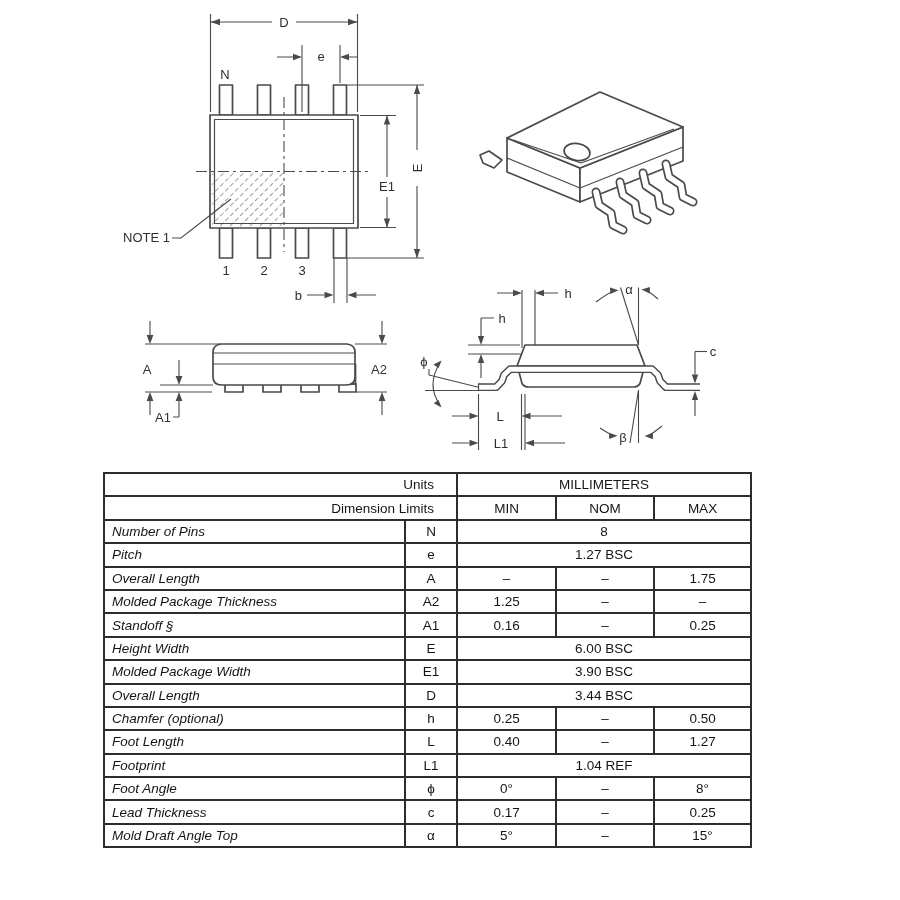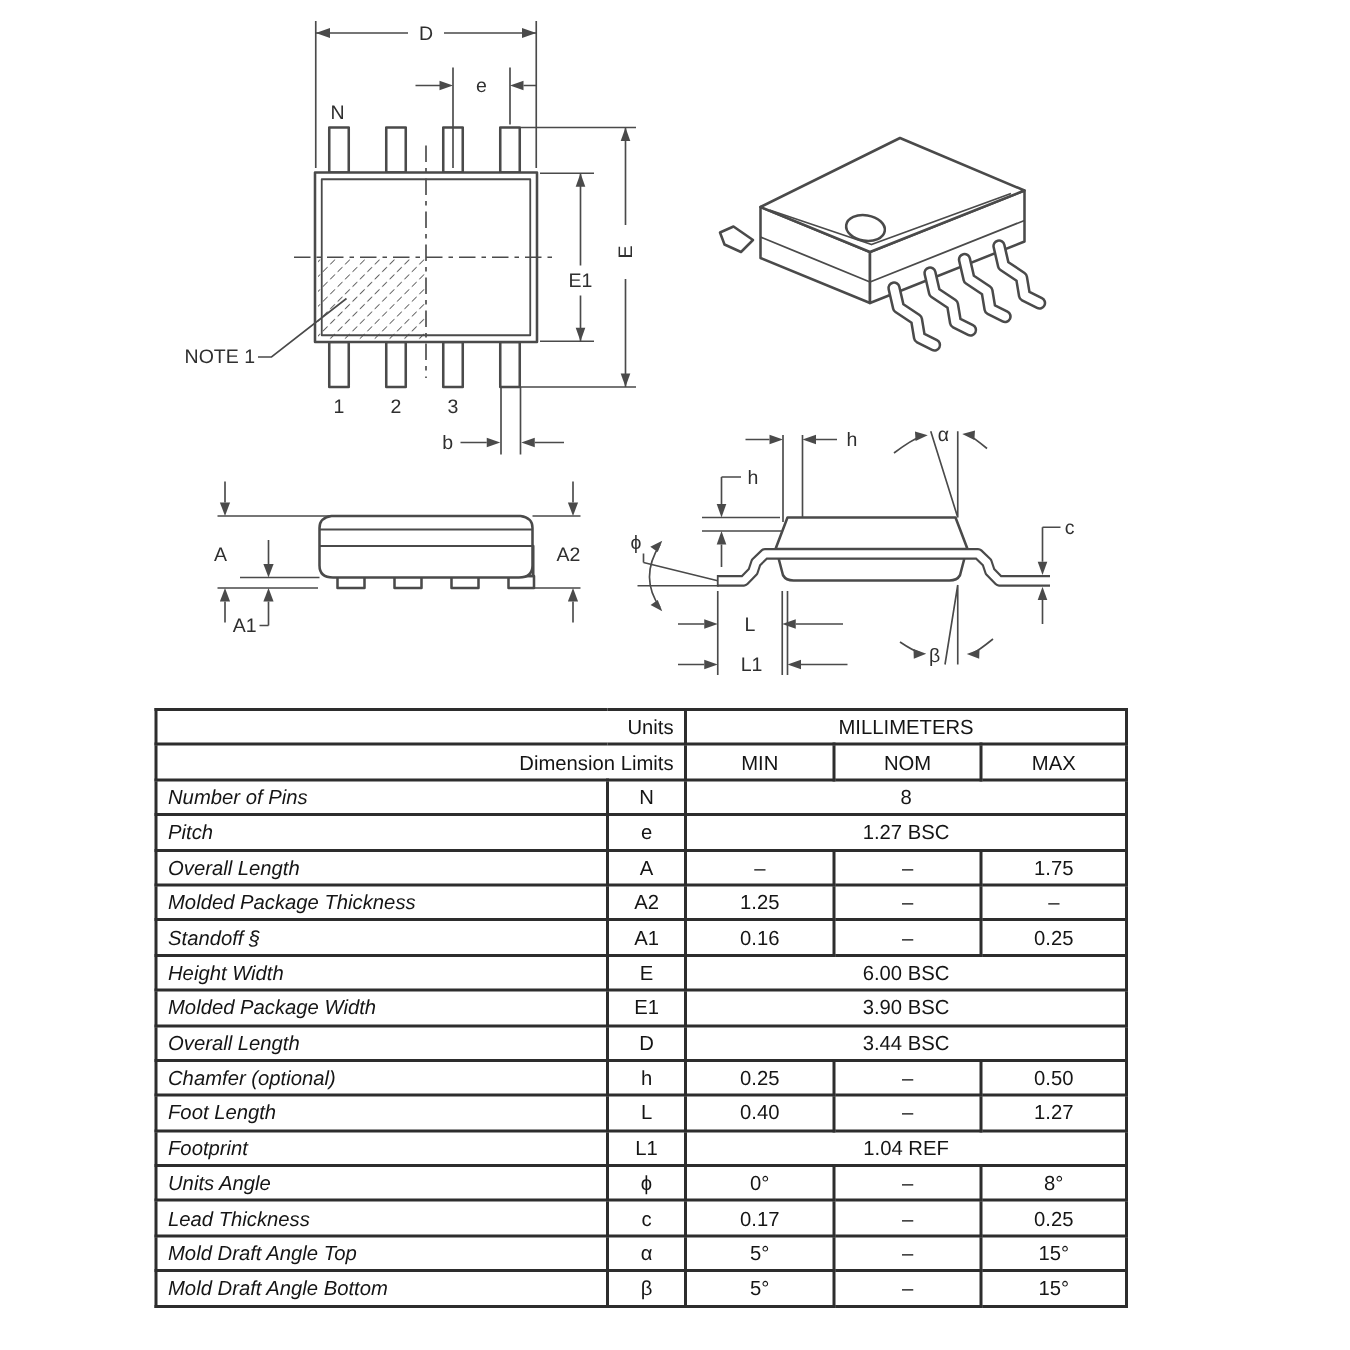--- a/index.html
+++ b/index.html
@@ -15,21 +15,21 @@
   .leadblk{fill:none;stroke:#4a4a4a;stroke-width:7.8;stroke-linejoin:round;stroke-linecap:butt;}
   .leadwht{fill:none;stroke:#ffffff;stroke-width:4.9;stroke-linejoin:round;stroke-linecap:butt;}
   .isoblk{fill:none;stroke:#4a4a4a;stroke-width:9;stroke-linejoin:round;stroke-linecap:round;}
   .isowht{fill:none;stroke:#ffffff;stroke-width:5.6;stroke-linejoin:round;stroke-linecap:round;}
 
   table.dims{position:absolute;left:103px;top:472px;width:647px;border-collapse:collapse;
              table-layout:fixed;font-size:13.5px;color:#151515;}
   table.dims td,table.dims th{border:2px solid #2d2d2d;height:21.4px;padding:0 4px;
              font-weight:normal;text-align:center;white-space:nowrap;overflow:hidden;}
   table.dims td.c-name{text-align:left;padding-left:7px;font-style:italic;}
-  table.dims th.h-right{text-align:right;padding-right:7px;}
+  table.dims th.h-right{text-align:right;padding-right:22px;}
 </style>
 </head>
 <body>
 
 <div id="page">
 
 <svg width="900" height="465" viewBox="0 0 900 465">
   <defs>
     <pattern id="hatch" width="7" height="7" patternUnits="userSpaceOnUse" patternTransform="rotate(45)">
       <line x1="0" y1="0" x2="0" y2="7" stroke="#4a4a4a" stroke-width="1.1" stroke-dasharray="4 2.5"></line>
@@ -297,43 +297,36 @@
           <td class="c-val">0.40</td>
           <td class="c-val">–</td>
           <td class="c-val">1.27</td>
         </tr>
         <tr>
           <td class="c-name">Footprint</td>
           <td class="c-sym">L1</td>
           <td class="c-val" colspan="3">1.04 REF</td>
         </tr>
         <tr>
-          <td class="c-name">Units Angle</td>
+          <td class="c-name">Foot Angle</td>
           <td class="c-sym">ϕ</td>
           <td class="c-val">0°</td>
           <td class="c-val">–</td>
           <td class="c-val">8°</td>
         </tr>
         <tr>
           <td class="c-name">Lead Thickness</td>
           <td class="c-sym">c</td>
           <td class="c-val">0.17</td>
           <td class="c-val">–</td>
           <td class="c-val">0.25</td>
         </tr>
         <tr>
           <td class="c-name">Mold Draft Angle Top</td>
           <td class="c-sym">α</td>
           <td class="c-val">5°</td>
           <td class="c-val">–</td>
           <td class="c-val">15°</td>
         </tr>
-        <tr>
-          <td class="c-name">Mold Draft Angle Bottom</td>
-          <td class="c-sym">β</td>
-          <td class="c-val">5°</td>
-          <td class="c-val">–</td>
-          <td class="c-val">15°</td>
-        </tr>
       </tbody>
 </table>
 
 </div>
 
 </body></html>

